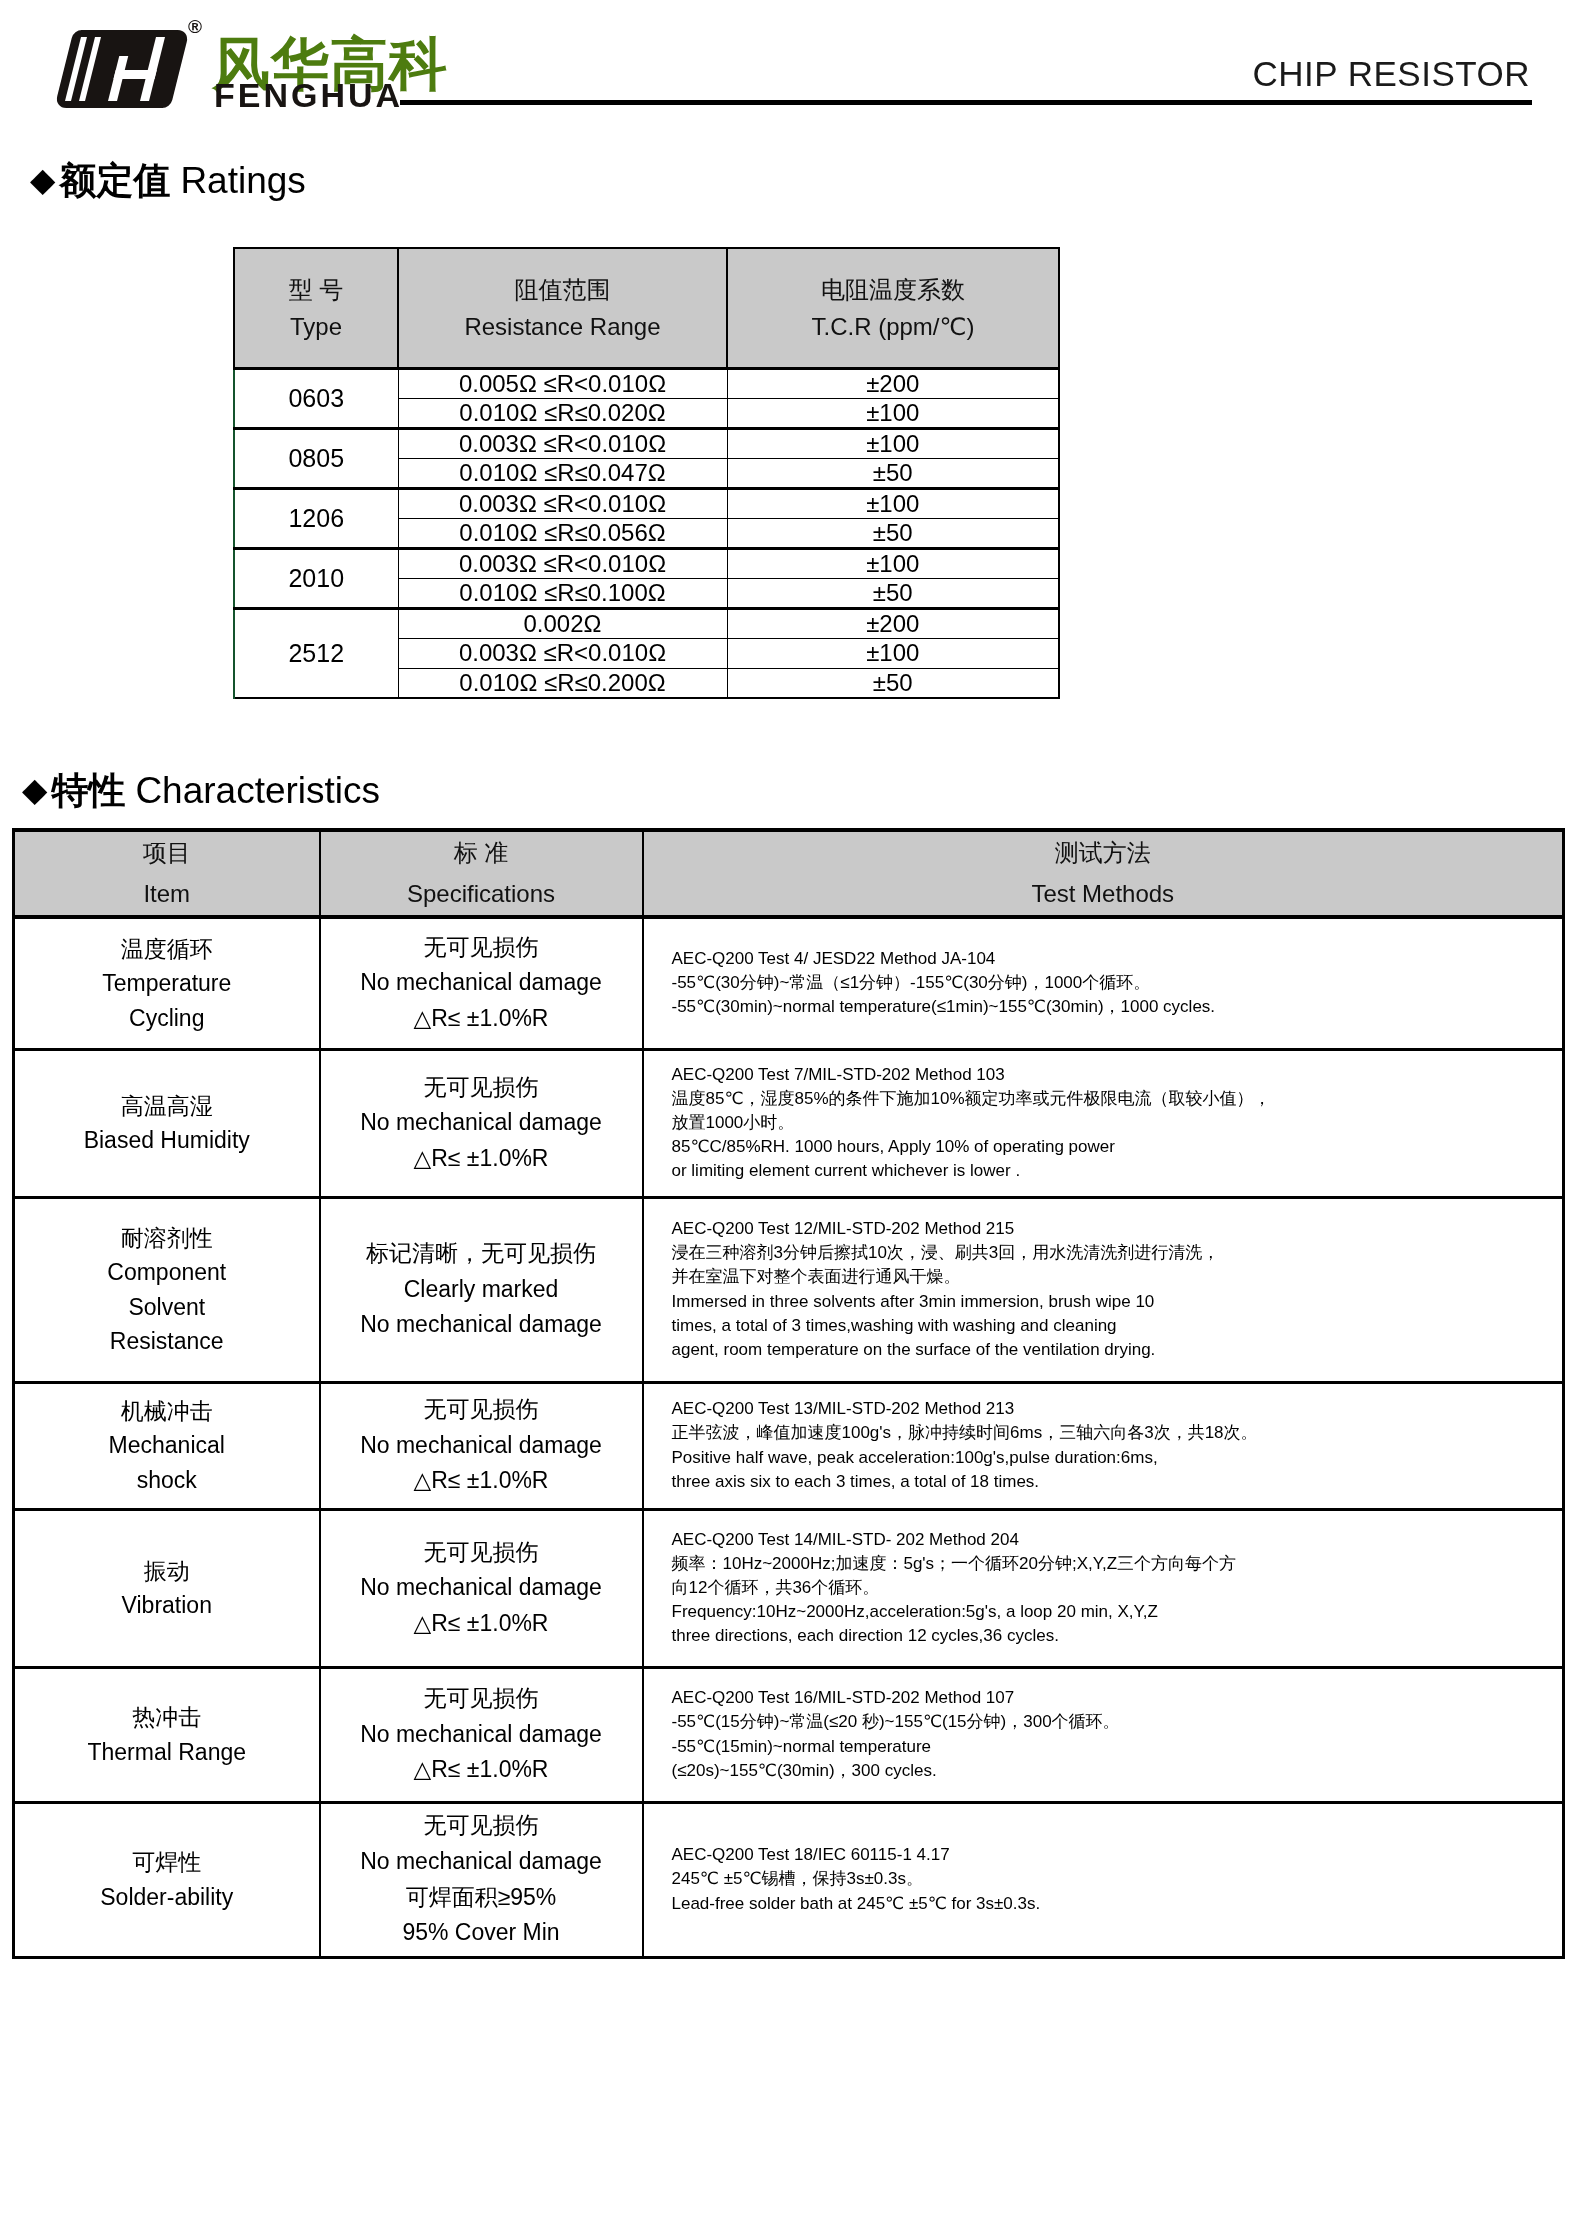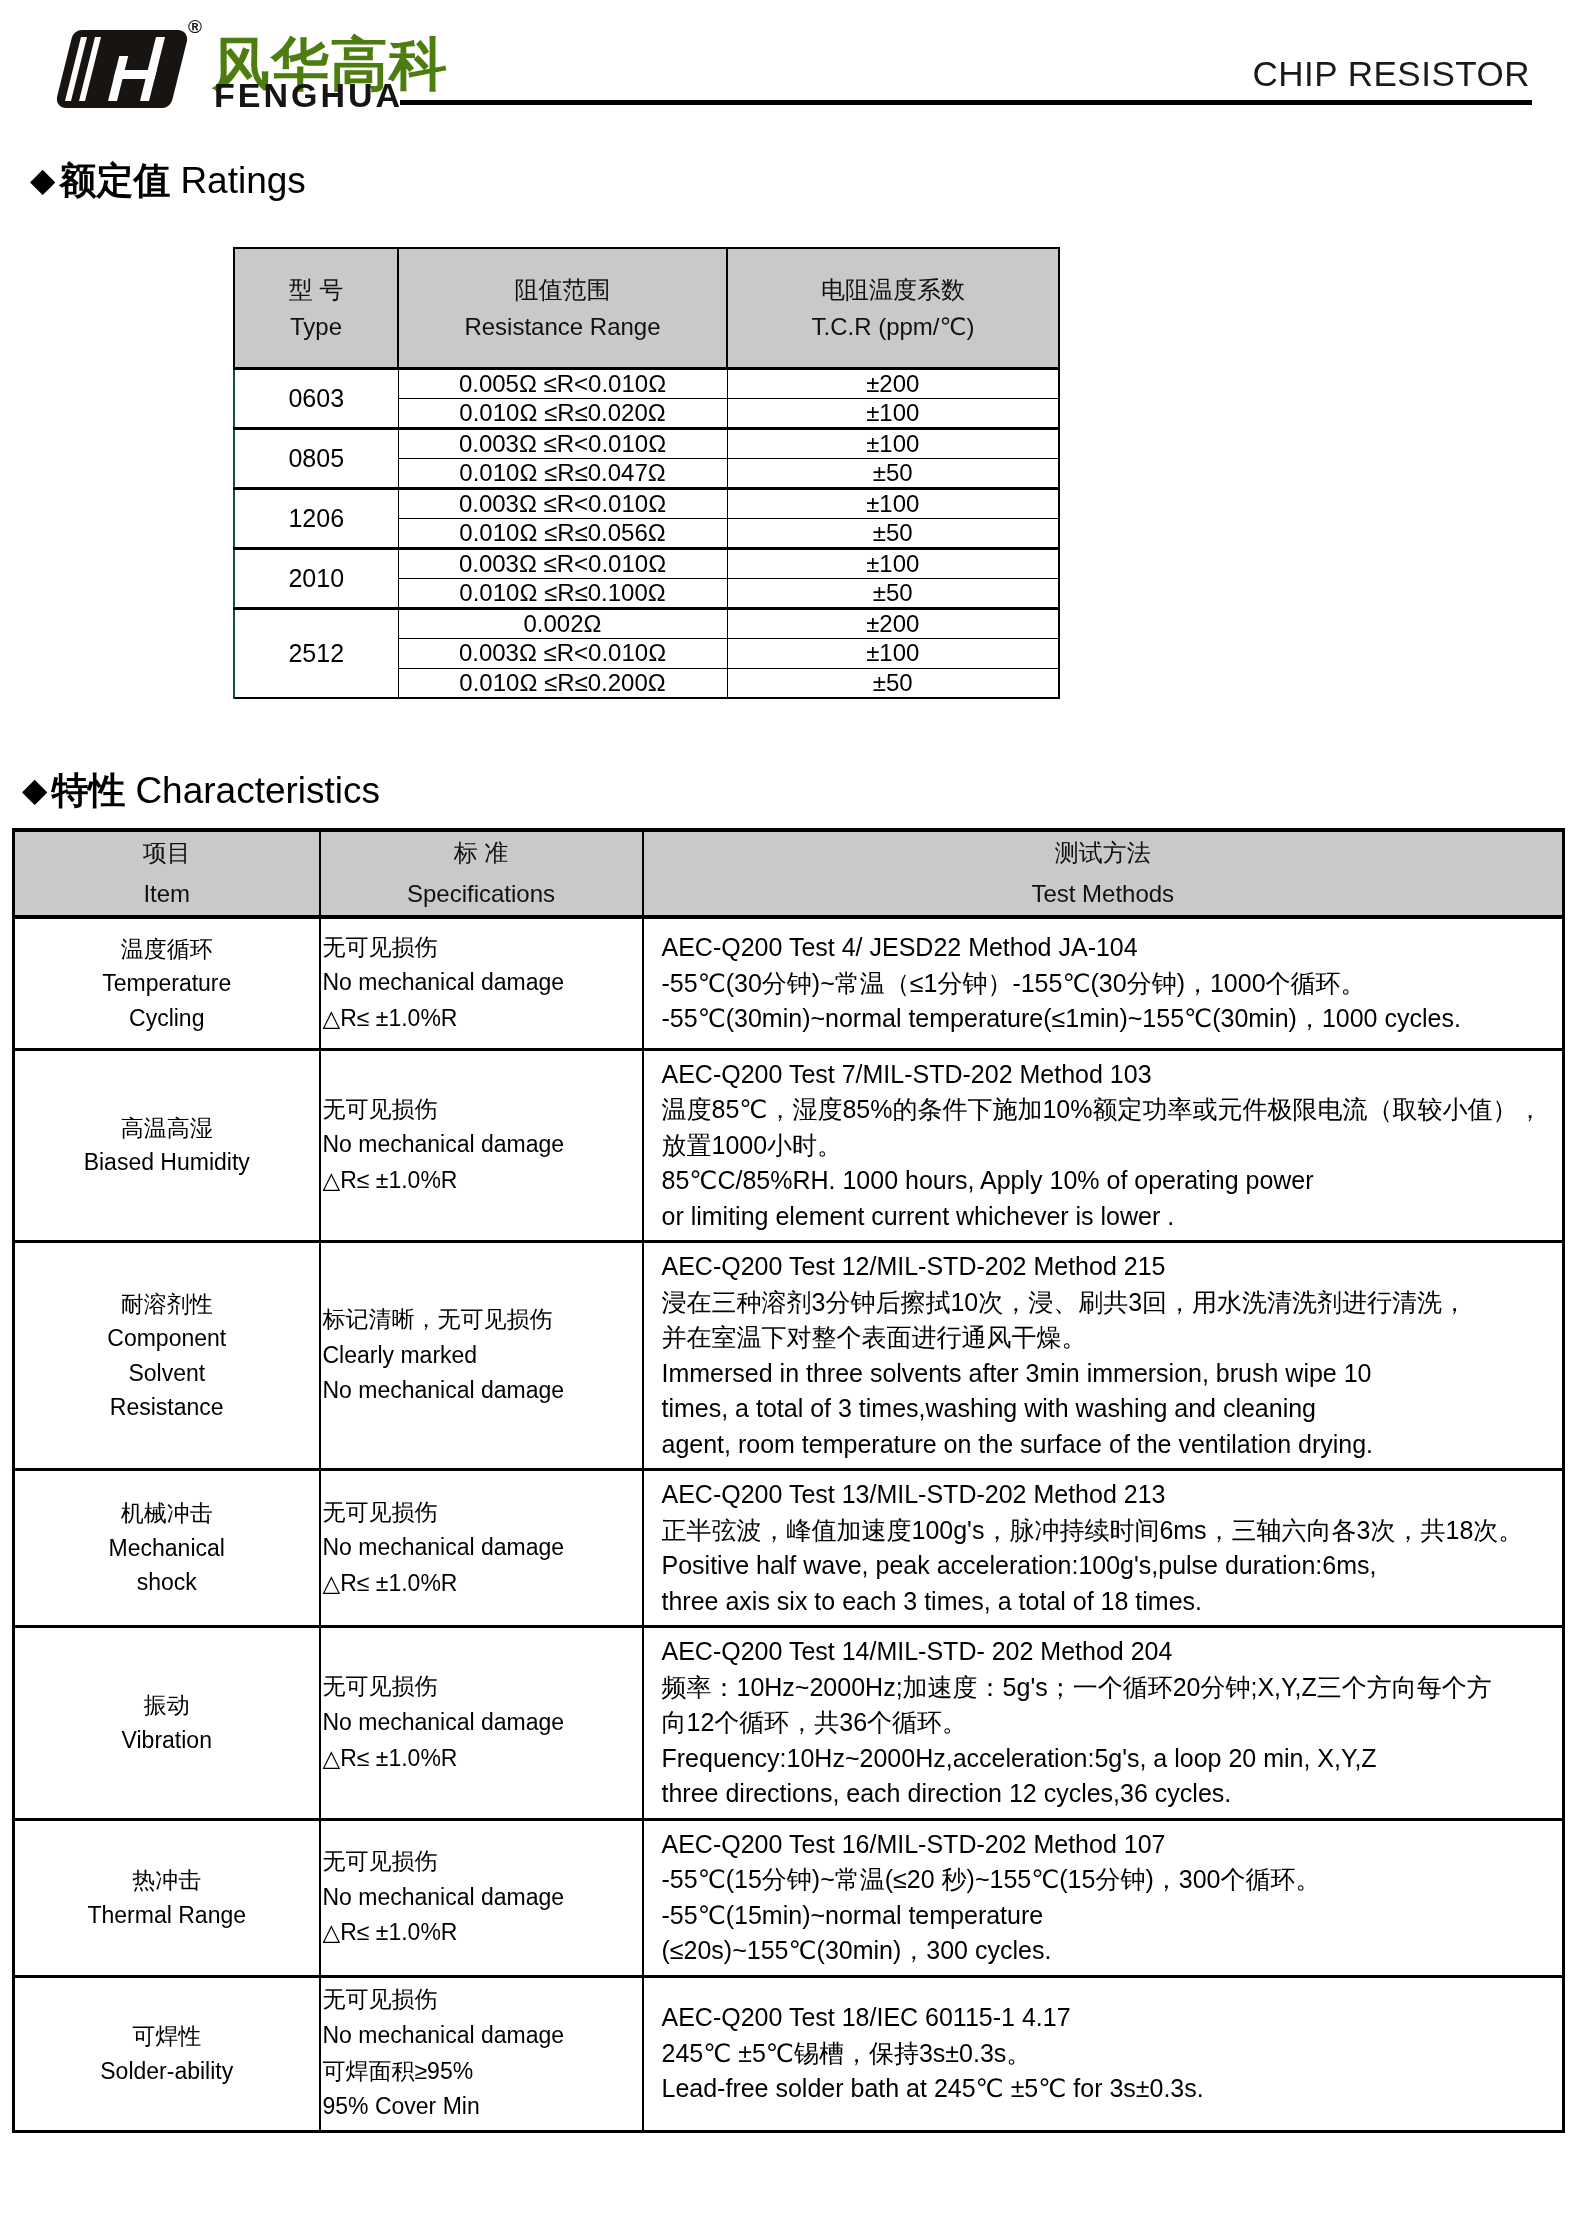--- a/index.html
+++ b/index.html
@@ -67,22 +67,22 @@
   .char-table th {
     background: #c9c9c9; border: 2px solid #000; border-top: 4px solid #000; border-bottom: 4px solid #000;
     height: 87px; font-size: 24px; font-weight: normal;
     line-height: 1.7; white-space: pre-line; text-align: center; vertical-align: middle; padding: 0;
   }
   .char-table td {
     border: 2px solid #000; border-top-width: 3px; border-bottom-width: 3px;
     vertical-align: middle; color: #000; white-space: pre-line;
   }
   .char-table td.c-item   { text-align: center; font-size: 23px; line-height: 1.5; padding: 2px 4px; }
-  .char-table td.c-spec   { font-size: 23px; line-height: 1.55; padding: 2px 2px; }
-  .char-table td.c-method { text-align: left;   font-size: 25px; line-height: 1.42; padding: 6px 8px 6px 18px; }
+  .char-table td.c-spec   { text-align: center; font-size: 23px; line-height: 1.55; padding: 2px 2px; }
+  .char-table td.c-method { text-align: left;   font-size: 17px; line-height: 1.42; padding: 6px 8px 6px 28px; }
 </style>
 </head>
 <body>
 
 <div class="page">
 
   <div class="logo-mark">
     <div class="cut s1"></div>
     <div class="cut s2"></div>
     <div class="cut hl"></div>

